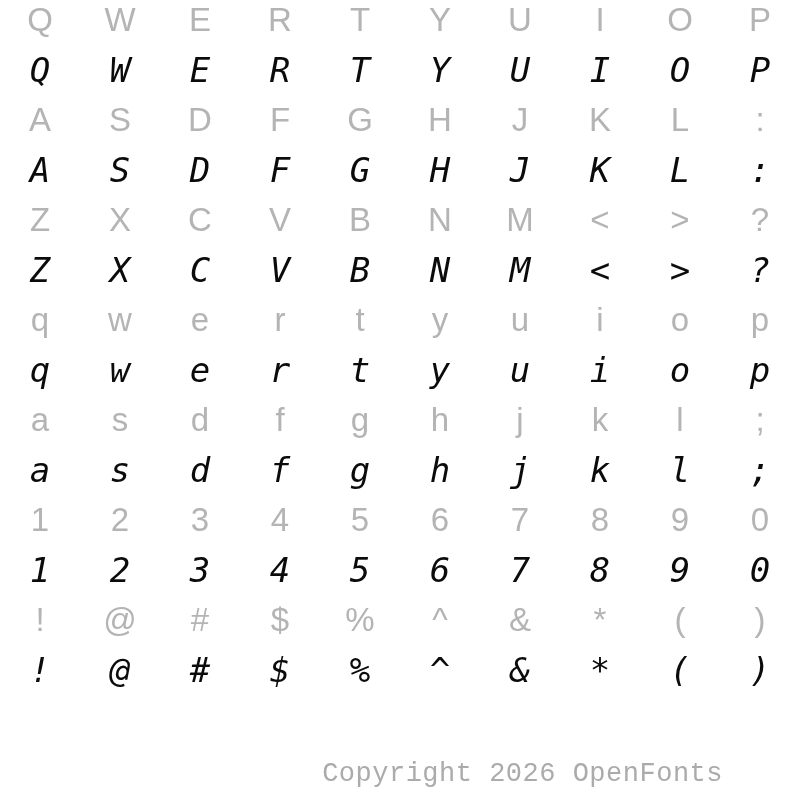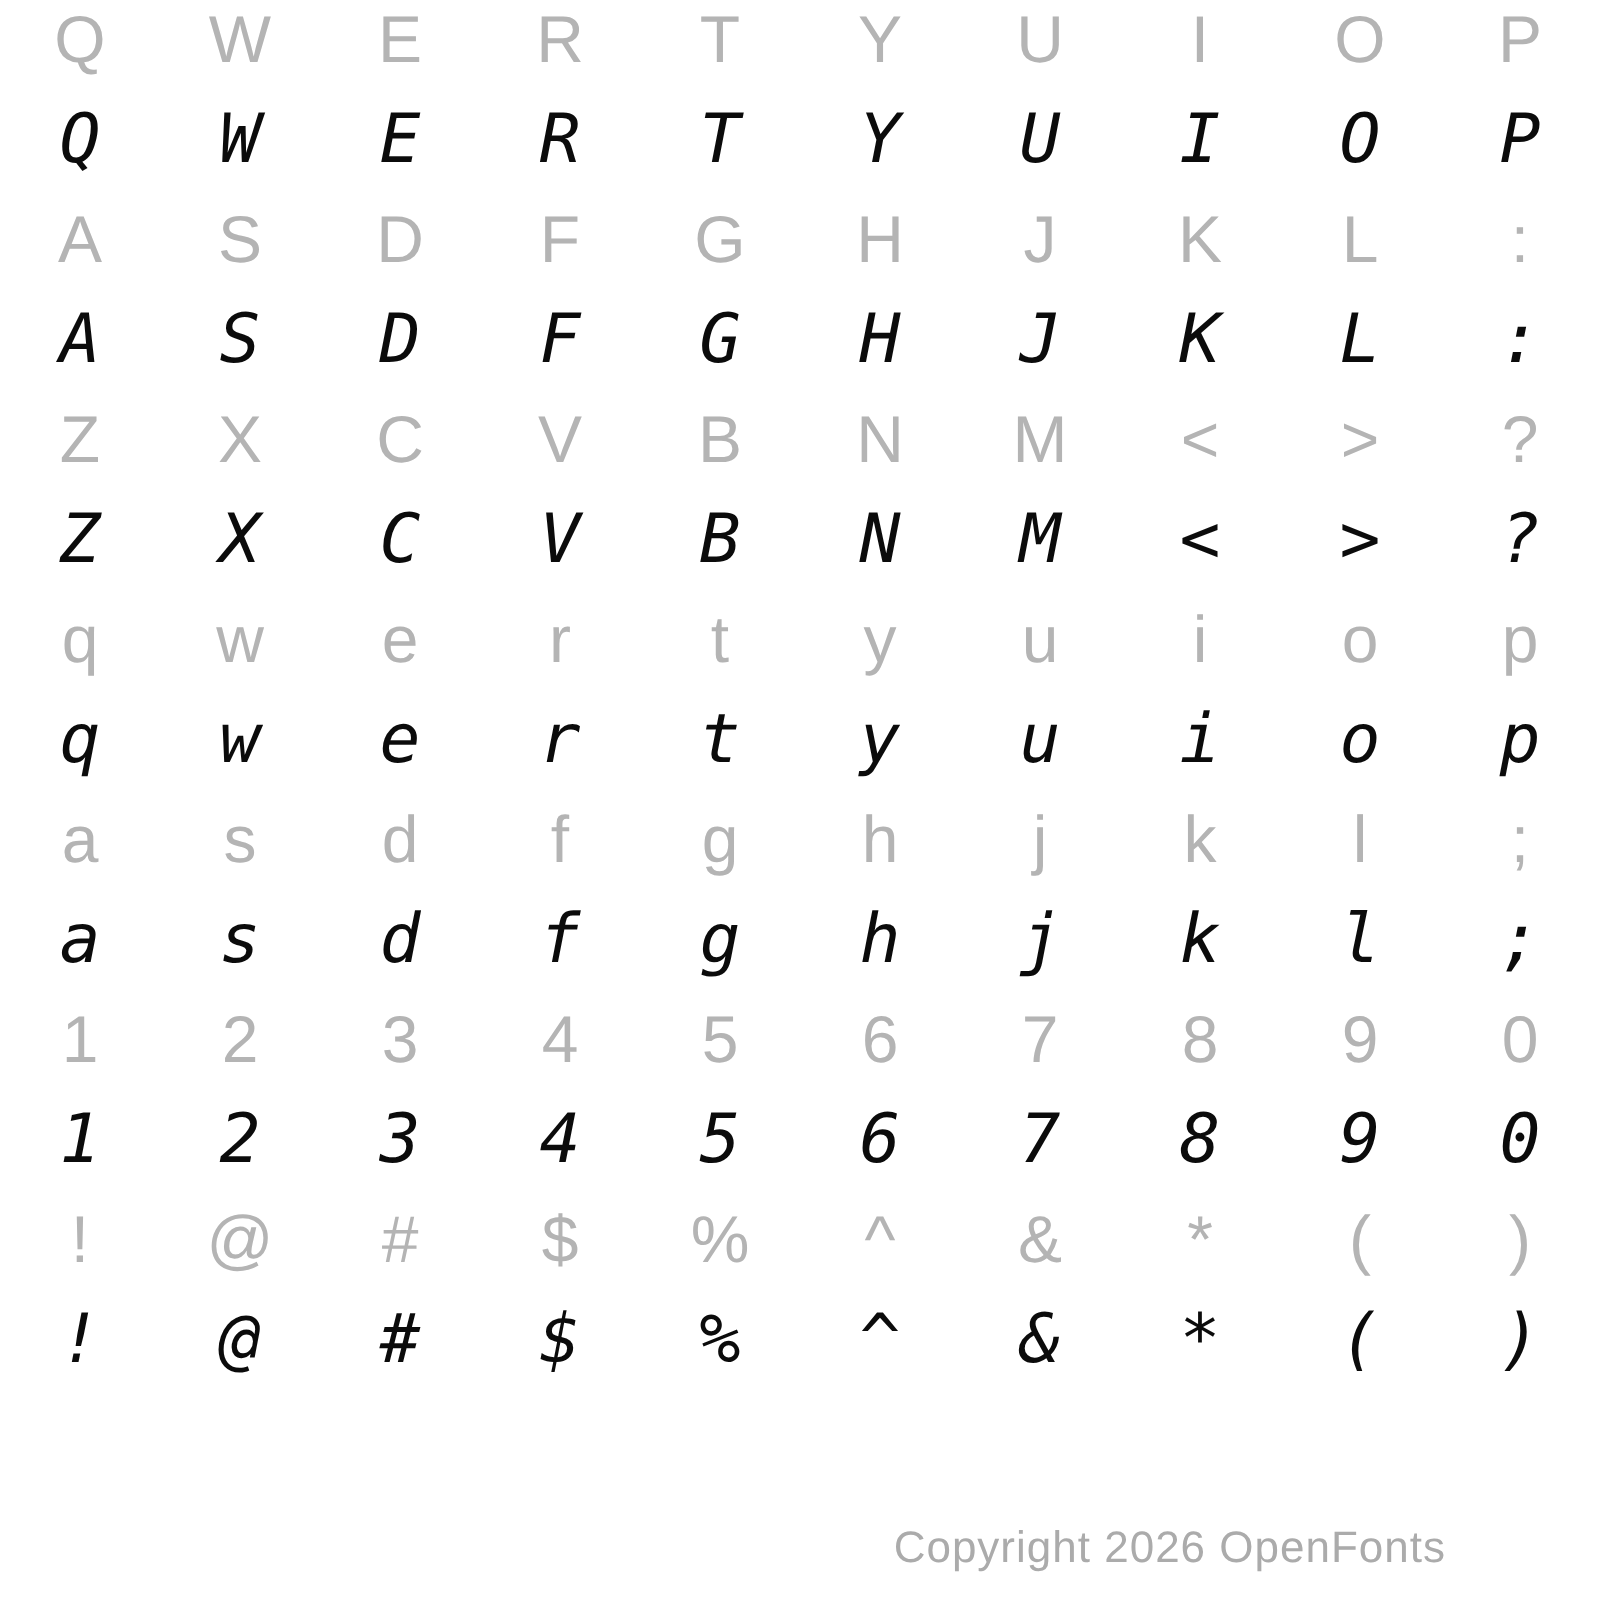--- a/index.html
+++ b/index.html
@@ -41,22 +41,22 @@
     font-family: "DejaVu Sans Mono", monospace;
     font-style: italic;
     font-size: 34px;
     font-weight: 400;
     color: var(--ink-color, #0b0b0b);
   }
   .footer-copyright {
     position: absolute;
     top: 759px;
     right: 77px;
-    font-family: Liberation Sans, sans-serif;
-    font-size: 22px;
+    font-family: Liberation Mono, monospace;
+    font-size: 27px;
     line-height: 30px;
     color: var(--copyright-color, #ababab);
     letter-spacing: 0.5px;
   }
 </style>
 </head>
 <body>
 
 <div class="specimen-grid">
     <div class="char-row reference">

